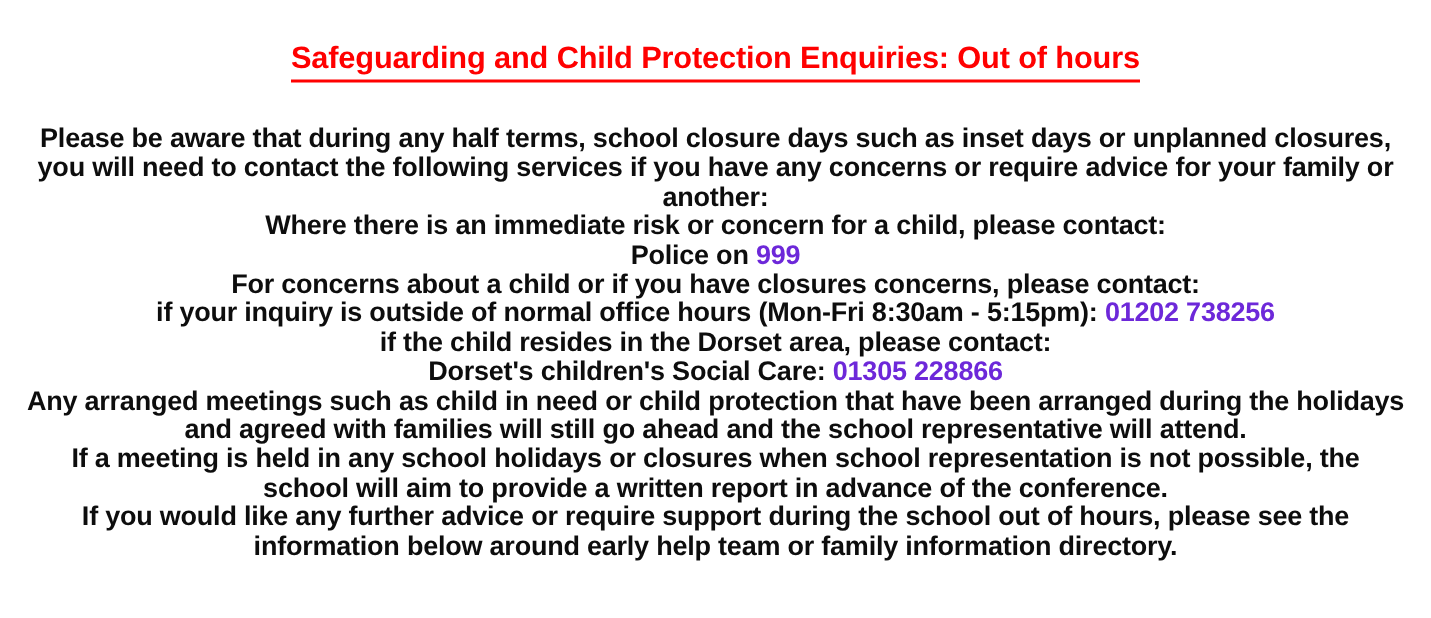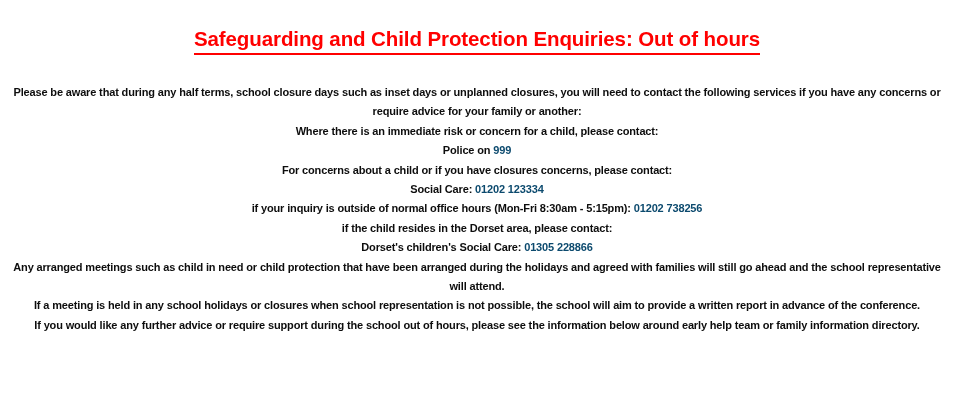--- a/index.html
+++ b/index.html
@@ -45,37 +45,37 @@
   }
 
   
   .body-block {
     position: absolute;
     top: 83px;
     left: 12px;
     width: 930px;
     text-align: center;
     color: #0d0d0d;
-    font-size: 11px;
+    font-size: 18px;
     font-weight: bold;
     line-height: 19.4px;
     letter-spacing: -0.15px;
   }
 
   
   .para {
     display: block;
     text-align: center;
     margin: 0;
     padding: 0;
   }
   .para.narrow-1 { padding: 0 6px; }
 
   .tel, .red {
-    color: #0c4a6e;
+    color: #6d28d9;
   }
 
   .nowrap { white-space: nowrap; }
 </style>
 </head>
 <body>
 
 <div class="page">
 
   <div class="doc-title"><span class="u">Safeguarding and Child Protection Enquiries: Out of hours</span></div>
@@ -83,21 +83,20 @@
   <div class="body-block">
 
     <p class="para">Please be aware that during any half terms, school closure days such as inset days or unplanned closures, you will need to contact the following services if you have any concerns or require advice for your family or another:</p>
 
     <p class="para">Where there is an immediate risk or concern for a child, please contact:</p>
 
     <p class="para nowrap"><span>Police on </span><span class="tel">999</span></p>
 
     <p class="para">For concerns about a child or if you have closures concerns, please contact:</p>
 
-    <p class="para nowrap"><span>Social Care: </span><span class="tel">01202 123334</span></p>
 
     <p class="para nowrap"><span>if your inquiry is outside of normal office hours (Mon-Fri 8:30am - 5:15pm): </span><span class="tel">01202 738256</span></p>
 
     <p class="para">if the child resides in the Dorset area, please contact:</p>
 
     <p class="para nowrap"><span>Dorset's children's Social Care:  </span><span class="tel">01305 228866</span></p>
 
     <p class="para">Any arranged meetings such as child in need or child protection that have been arranged during the holidays and agreed with families will still go ahead and the school representative will attend.</p>
 
     <p class="para narrow-1">If a meeting is held in any school holidays or closures when school representation is not possible, the school will aim to provide a written report in advance of the conference.</p>

